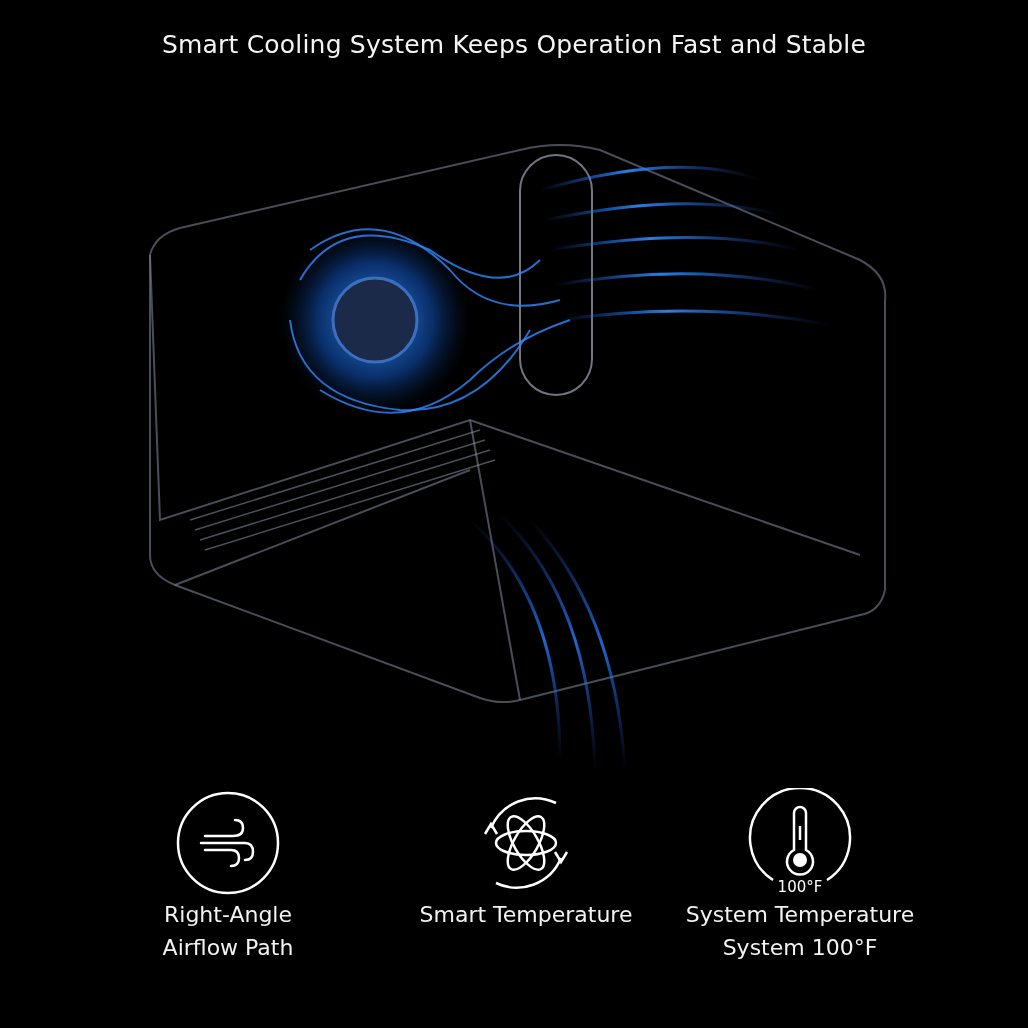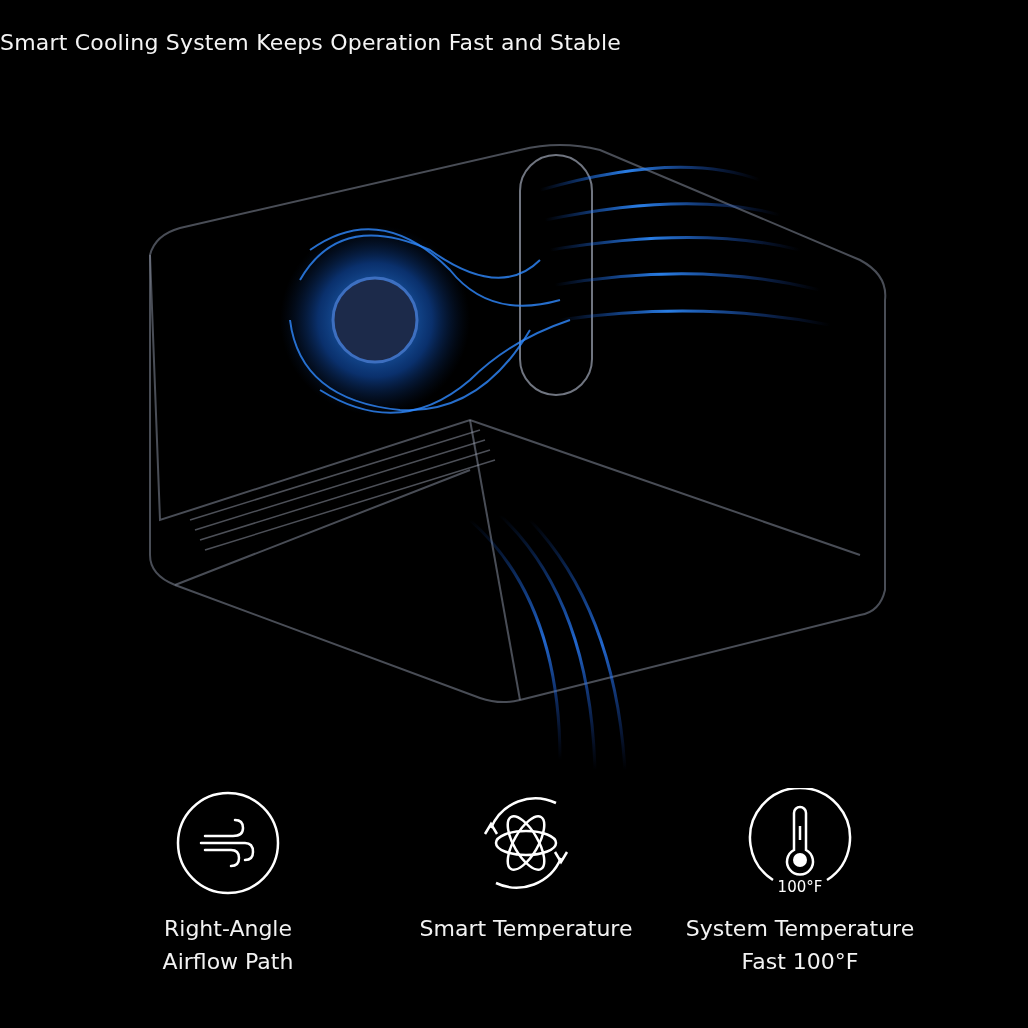--- a/index.html
+++ b/index.html
@@ -2,30 +2,30 @@
 <html><head>
   <meta charset="utf-8">
   <style>
     html, body { margin: 0; padding: 0; background: #000; }
     body {
       width: 1028px; height: 1028px; position: relative; overflow: hidden;
       font-family: "DejaVu Sans", sans-serif; color: #fff;
     }
     .headline {
       position: absolute; left: 0; top: 30px; width: 1028px;
-      font-size: 22px; letter-spacing: 0.2px; color: #f4f4f4;
+      text-align: center; font-size: 25px; letter-spacing: 0.2px; color: #f4f4f4;
       font-weight: 400;
     }
     .hero { position: absolute; left: 0; top: 0; width: 1028px; height: 780px; }
     .feature {
       position: absolute; top: 788px; width: 300px; text-align: center;
     }
     .feature .icon { width: 110px; height: 110px; margin: 0 auto; display: block; }
     .feature .label {
-      margin-top: 14px; font-size: 22px; line-height: 33px; color: #f2f2f2;
+      font-size: 22px; line-height: 33px; color: #f2f2f2;
     }
   </style>
 </head>
 <body>
 
 <div class="headline">Smart Cooling System Keeps Operation Fast and Stable</div>
 
 <svg class="hero" viewBox="0 0 1028 780">
   <defs>
     <radialGradient id="glow" cx="50%" cy="50%" r="50%">
@@ -122,15 +122,15 @@
     <path d="M28 92 A50 50 0 1 1 82 92" fill="none" stroke="#fff" stroke-width="2.5"></path>
     <g fill="none" stroke="#fff" stroke-width="2.5">
       <path d="M49 62 V25 A6 6 0 0 1 61 25 V62 A13 13 0 1 1 49 62 Z"></path>
       <line x1="55" y1="38" x2="55" y2="52"></line>
     </g>
     <circle cx="55" cy="72" r="7" fill="#fff"></circle>
     <text x="55" y="104" text-anchor="middle" font-size="15" fill="#fff" font-family="DejaVu Sans, sans-serif">100°F</text>
   </svg>
   <div class="label">
     <div>System Temperature</div>
-    <div>Fast 100°F</div>
+    <div>System 100°F</div>
   </div>
 </div>
 
 </body></html>

